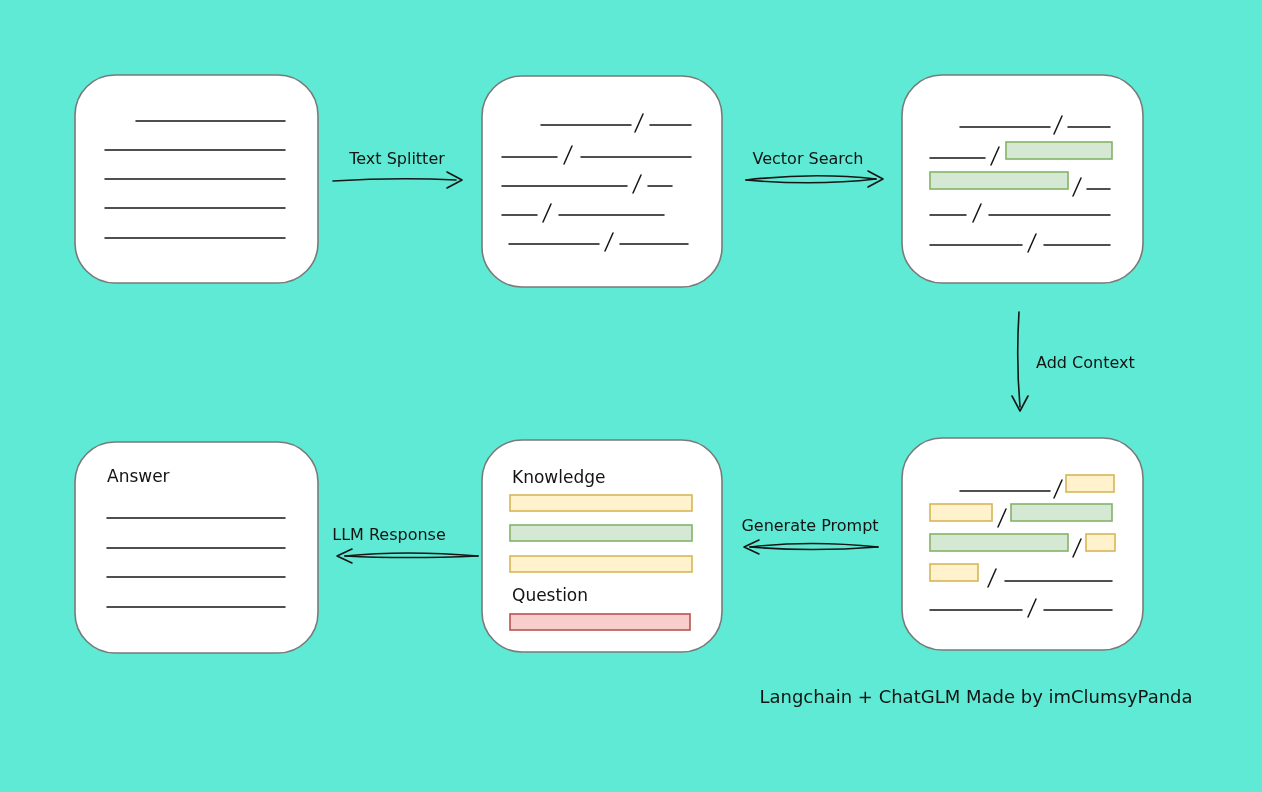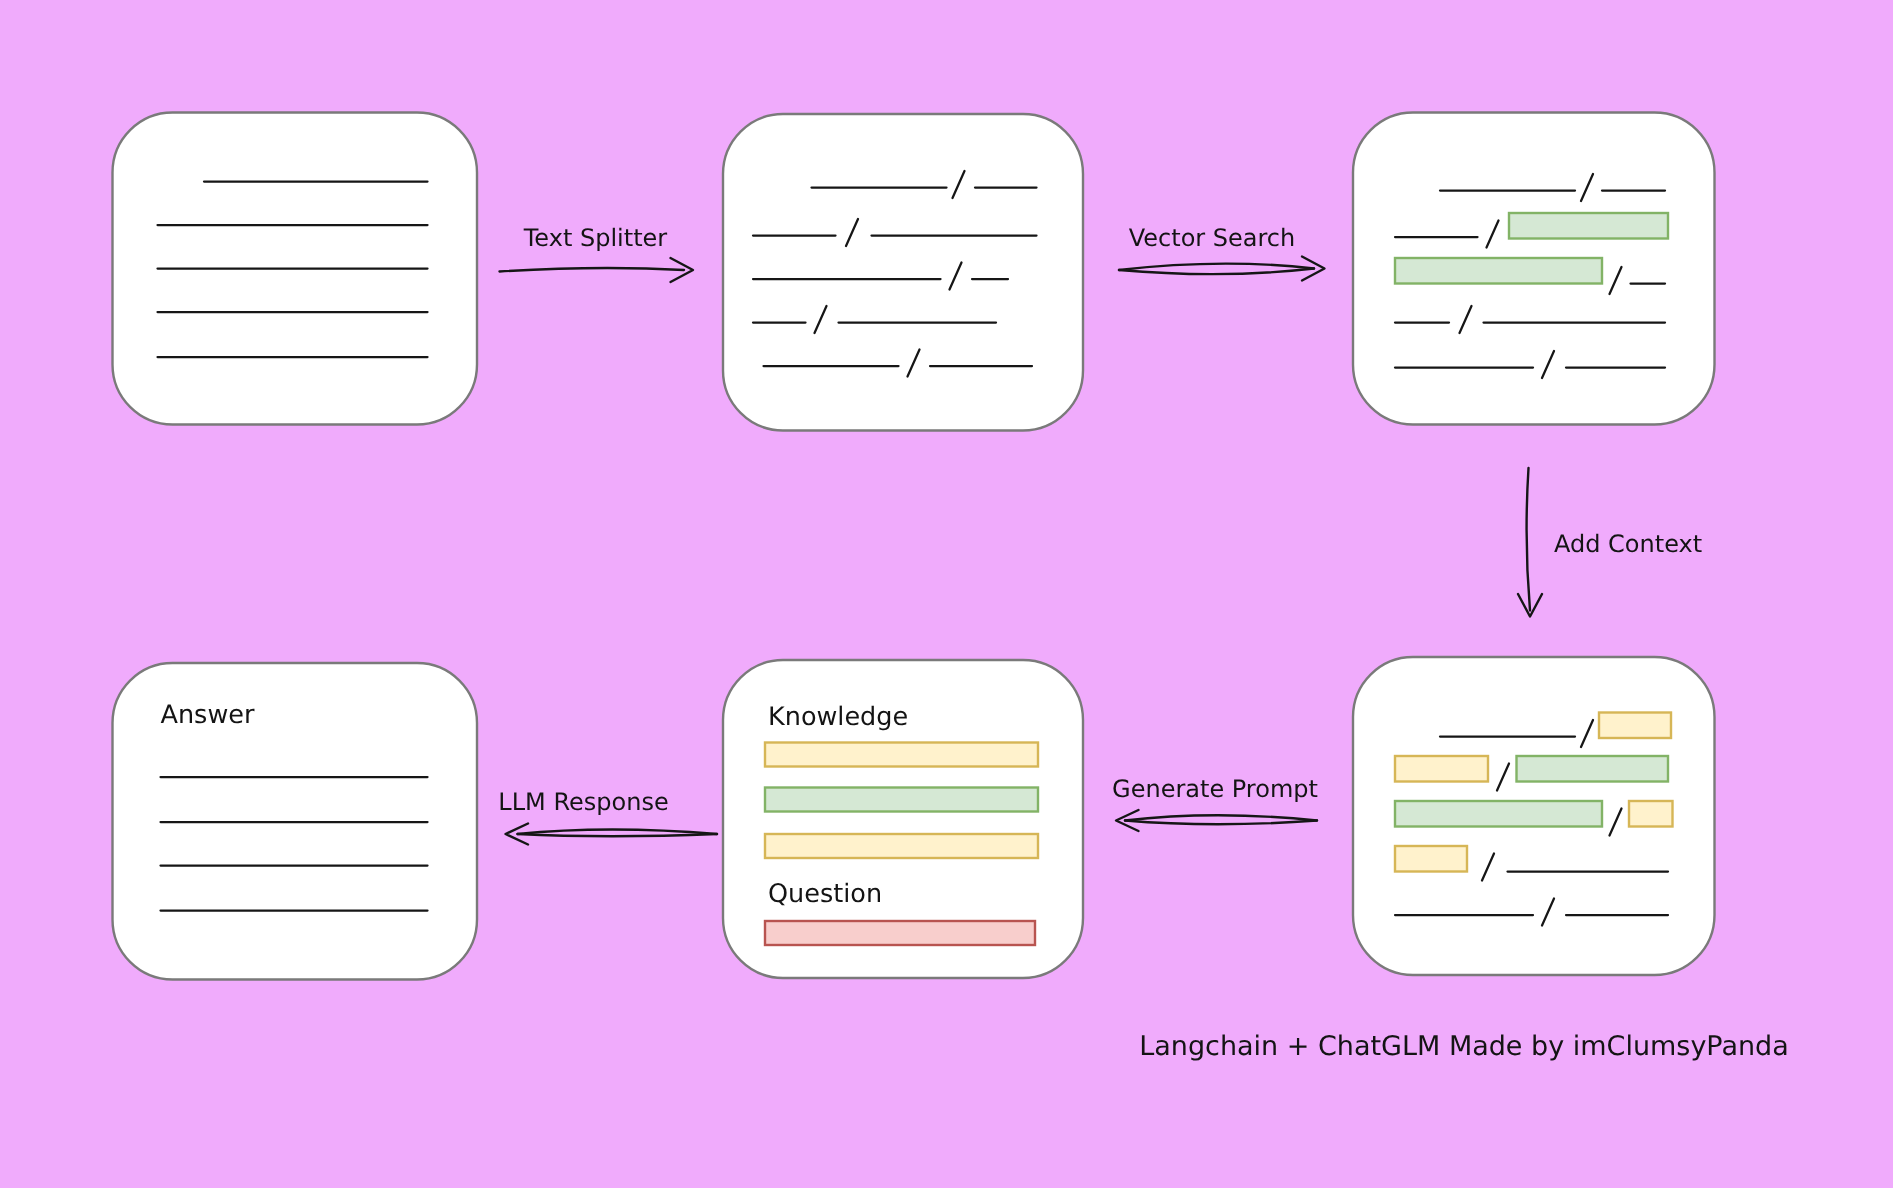--- a/index.html
+++ b/index.html
@@ -1,16 +1,16 @@
 <!DOCTYPE html>
 <html><head>
 <meta charset="utf-8">
 <style>
   html, body { margin: 0; padding: 0; background: #ffffff; }
-  .stage { position: relative; width: 1262px; height: 792px; background: #f0abfc; overflow: hidden; }
+  .stage { position: relative; width: 1262px; height: 792px; background: #5eead4; overflow: hidden; }
   svg text { font-family: "DejaVu Sans", sans-serif; fill: #141414; }
   .node { fill: #ffffff; stroke: #7a7a7a; stroke-width: 1.6; }
   .ink line { stroke: #161616; stroke-width: 1.5; stroke-linecap: round; }
   .slash { stroke: #161616; stroke-width: 1.7; stroke-linecap: round; }
   .arrow { stroke: #161616; stroke-width: 1.6; fill: none; stroke-linecap: round; stroke-linejoin: round; }
   .bar-green  { fill: #d5e8d4; stroke: #82b366; stroke-width: 1.6; }
   .bar-yellow { fill: #fff2cc; stroke: #d6b656; stroke-width: 1.6; }
   .bar-red    { fill: #f8cecc; stroke: #b85450; stroke-width: 1.6; }
   .label     { font-size: 16px; }
   .box-label { font-size: 17px; }

